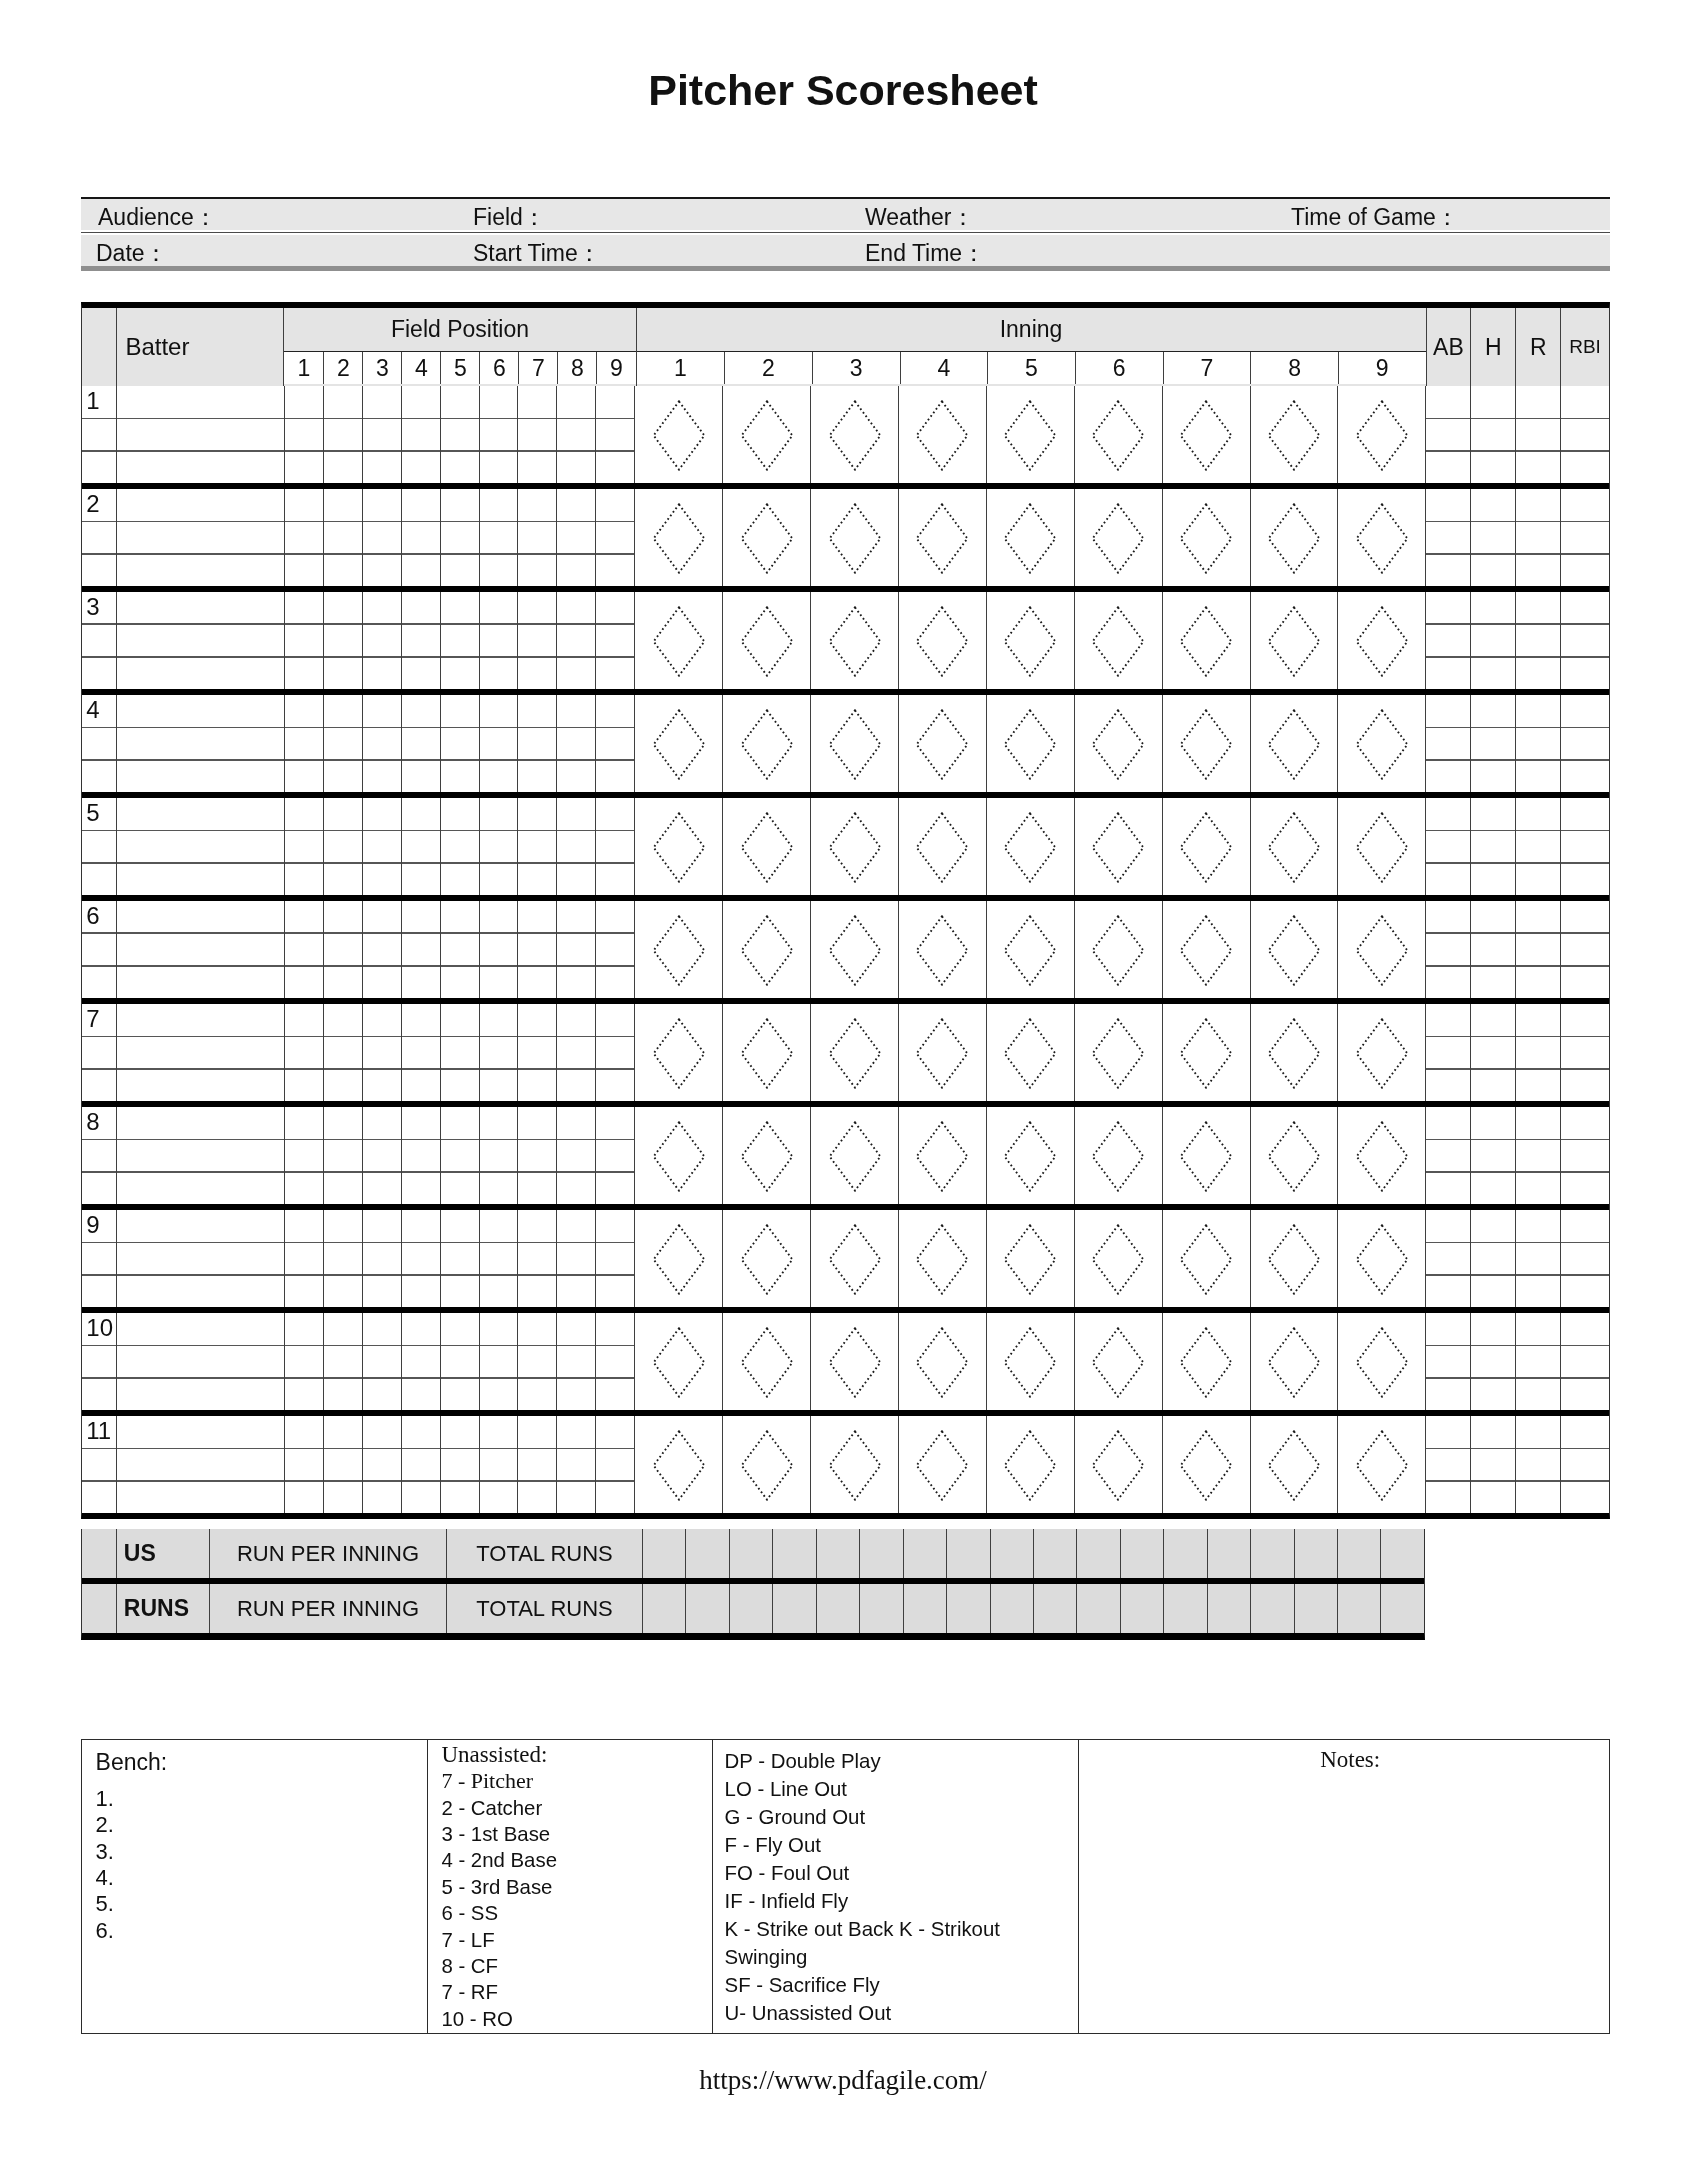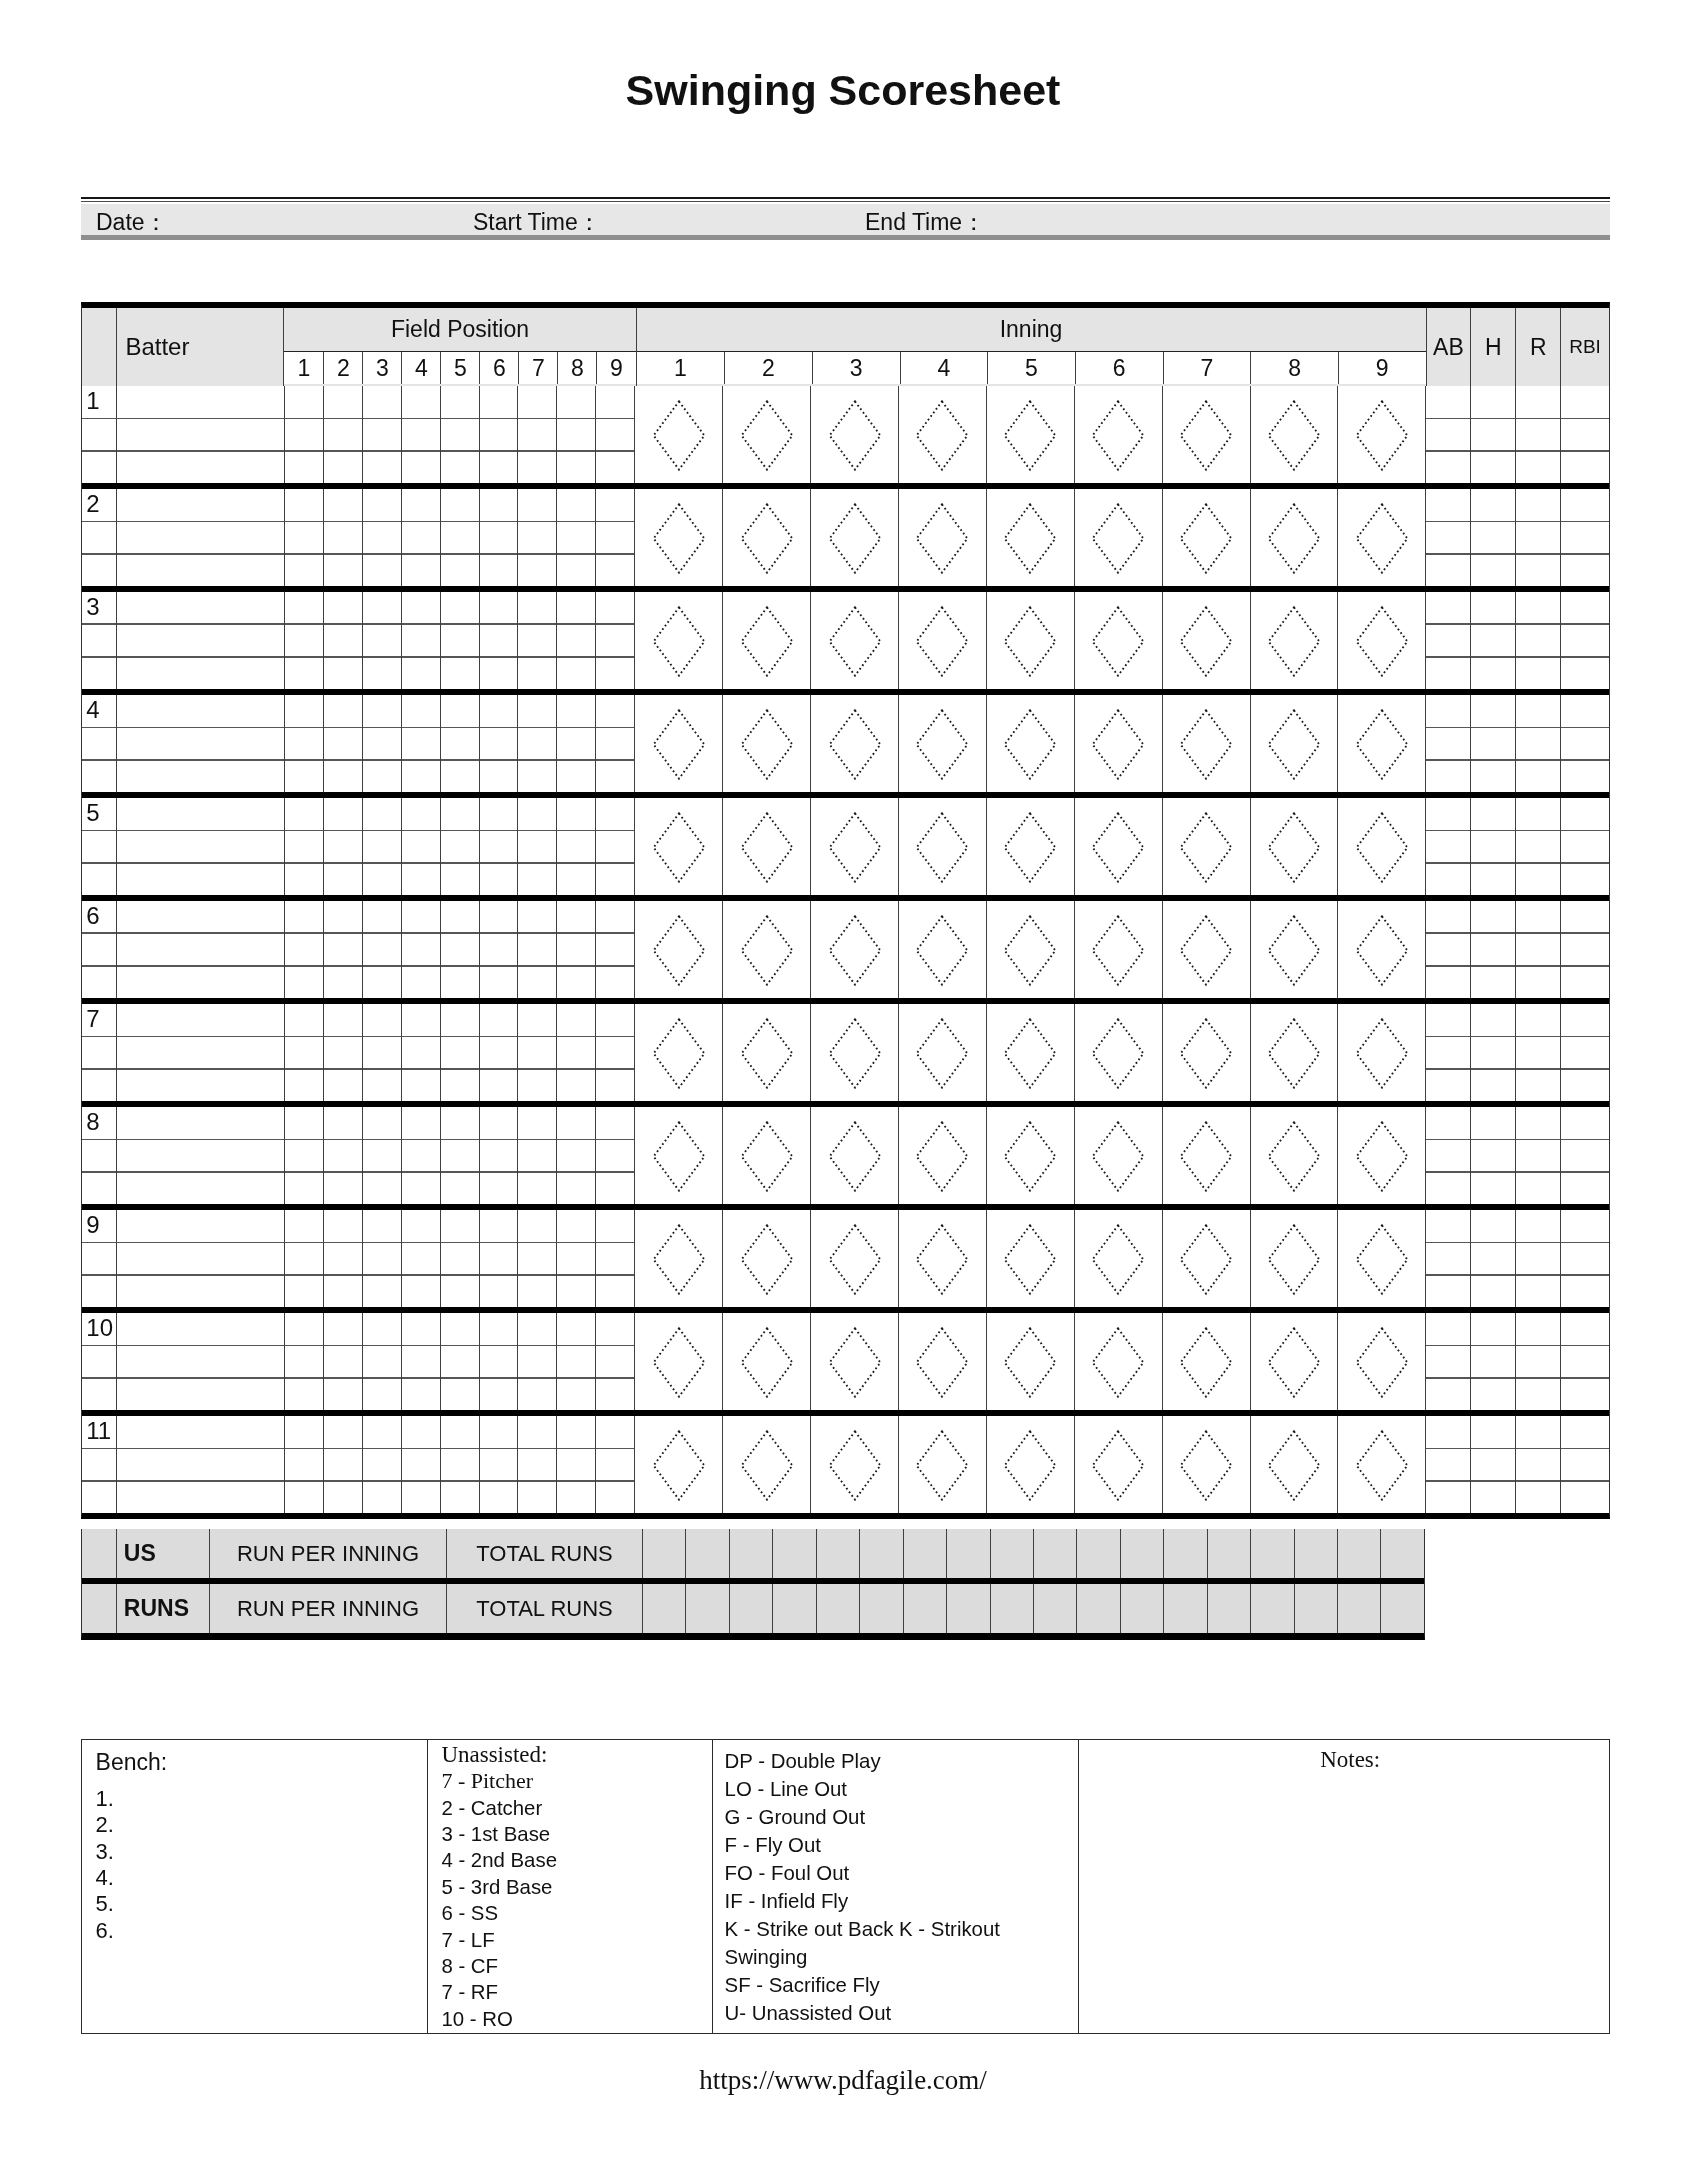--- a/index.html
+++ b/index.html
@@ -71,23 +71,33 @@
   .notes-title{font-family:"Liberation Serif","DejaVu Serif",serif;font-size:23px;text-align:center;}
   .notes-area{flex:1;}
   
   .footer{position:absolute;left:0;top:2065px;width:100%;text-align:center;}
   .footer span{font-family:"Liberation Serif","DejaVu Serif",serif;font-size:27px;}
 </style>
 </head>
 <body>
 
 <div class="page">
-  <div class="title">Swinging Scoresheet</div>
+  <div class="title">Pitcher Scoresheet</div>
 
   <div class="infobar">
+    <div class="info-row" id="info-row-1">
+        <div class="info-label" style="left:17px">Audience：</div>
+        <div class="info-fill" style="left:145px;width:239px"></div>
+        <div class="info-label" style="left:392px">Field：</div>
+        <div class="info-fill" style="left:520px;width:256px"></div>
+        <div class="info-label" style="left:784px">Weather：</div>
+        <div class="info-fill" style="left:911px;width:290px"></div>
+        <div class="info-label" style="left:1210px">Time of Game：</div>
+        <div class="info-fill" style="left:1337px;width:183px"></div>
+      </div>
     <div class="info-sep"></div>
     <div class="info-row" id="info-row-2">
         <div class="info-label" style="left:15px">Date：</div>
         <div class="info-fill" style="left:145px;width:239px"></div>
         <div class="info-label" style="left:392px">Start Time：</div>
         <div class="info-fill" style="left:520px;width:256px"></div>
         <div class="info-label" style="left:784px">End Time：</div>
         <div class="info-fill" style="left:911px;width:609px"></div>
       </div>
   </div>

